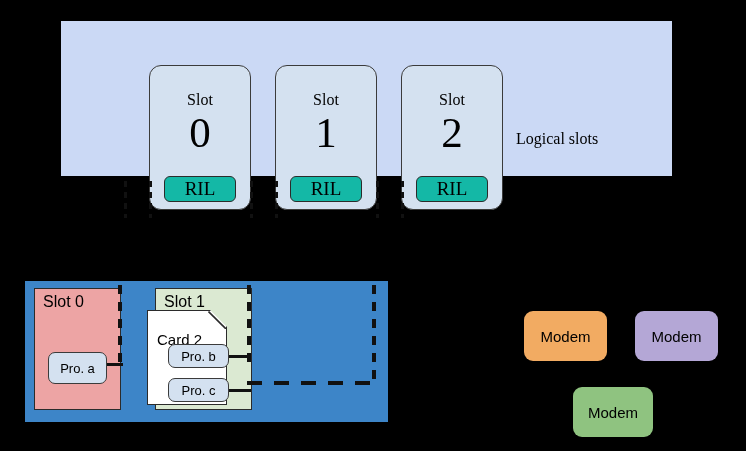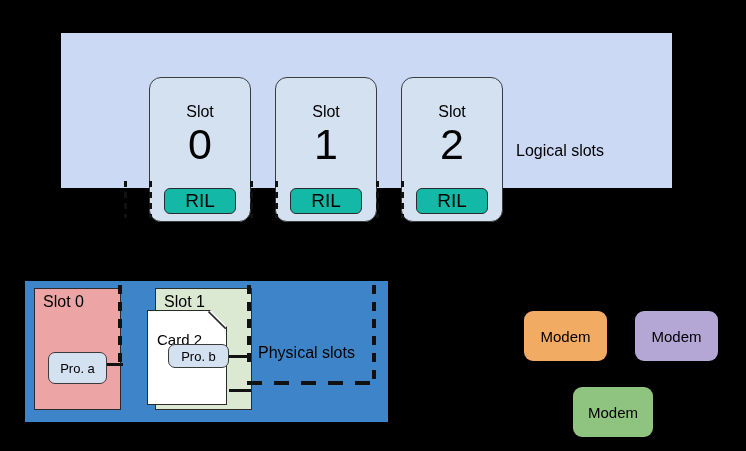--- a/index.html
+++ b/index.html
@@ -16,24 +16,25 @@
     width: 746px;
     height: 451px;
     background: #000000;
     overflow: hidden;
   }
 
   
   .logical-panel {
     position: absolute;
     left: 61px;
-    top: 33px;
+    top: 21px;
     width: 611px;
     height: 155px;
     background: #cbd9f5;
+    font-family: Liberation Serif, serif;
   }
   .logical-label {
     position: absolute;
     left: 455px;
     top: 109px;
     font-size: 16px;
     color: #000000;
     white-space: nowrap;
   }
 
@@ -292,29 +293,29 @@
 
   <div class="card card2">
     <div class="card-title">Card 2</div>
     <svg class="card-notch" viewBox="0 0 18 18">
       <path d="M0.5 0.5 L18 18" stroke="#2b2b2b" stroke-width="1.6" fill="none"></path>
     </svg>
   </div>
 
   <div class="pro pro-a">Pro. a</div>
   <div class="pro pro-b">Pro. b</div>
+  <div class="pro pro-c">Pro. c</div>
 
   <div class="stub stub-a"></div>
   <div class="stub stub-b"></div>
   <div class="stub stub-c"></div>
 
   <div class="vdash vdash-a"></div>
   <div class="vdash vdash-b"></div>
   <div class="vdash vdash-c"></div>
   <div class="hdash"></div>
 
-  <div class="physical-label">Physical slots</div>
 
   <div class="modem modem-1" style="background: rgb(242, 171, 98);">Modem</div>
   <div class="modem modem-2" style="background: rgb(180, 167, 214);">Modem</div>
   <div class="modem modem-3" style="background: rgb(143, 195, 128);">Modem</div>
 
 </div>
 
 </body></html>

